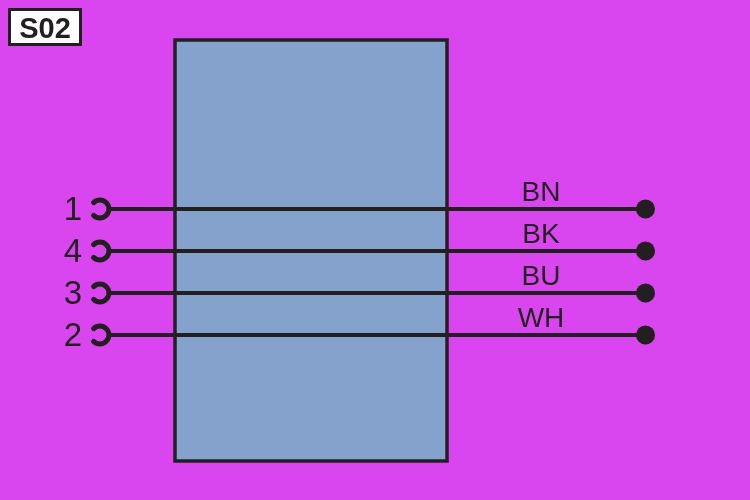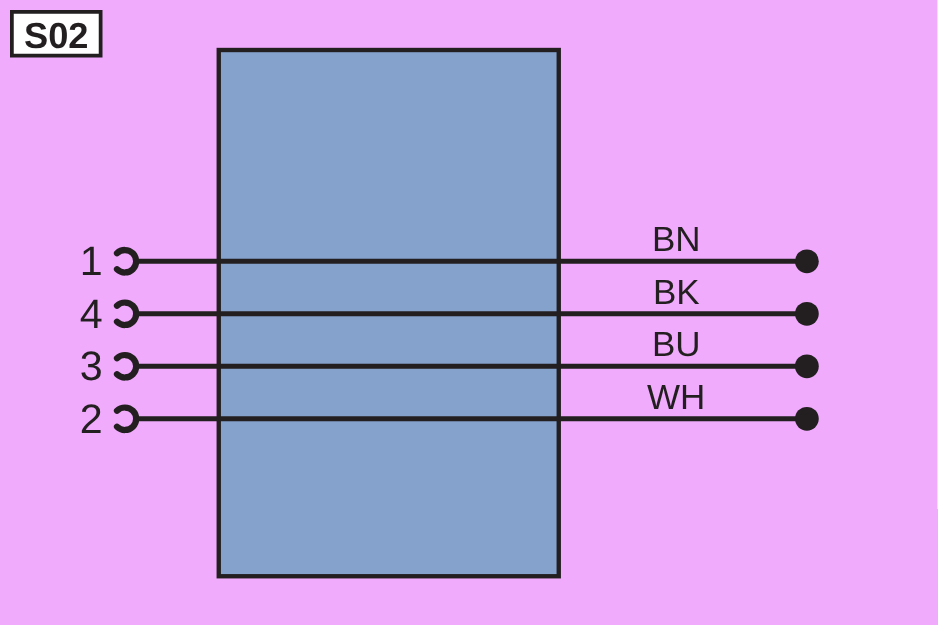--- a/index.html
+++ b/index.html
@@ -4,21 +4,21 @@
 <style>
   html, body {
     margin: 0;
     padding: 0;
     background: #ffffff;
   }
   .stage {
     position: relative;
     width: 750px;
     height: 500px;
-    background: #f0abfc;
+    background: #d946ef;
     overflow: hidden;
   }
   svg {
     display: block;
   }
   text {
     font-family: "Liberation Sans", sans-serif;
     fill: #231f20;
   }
   .component-label {

